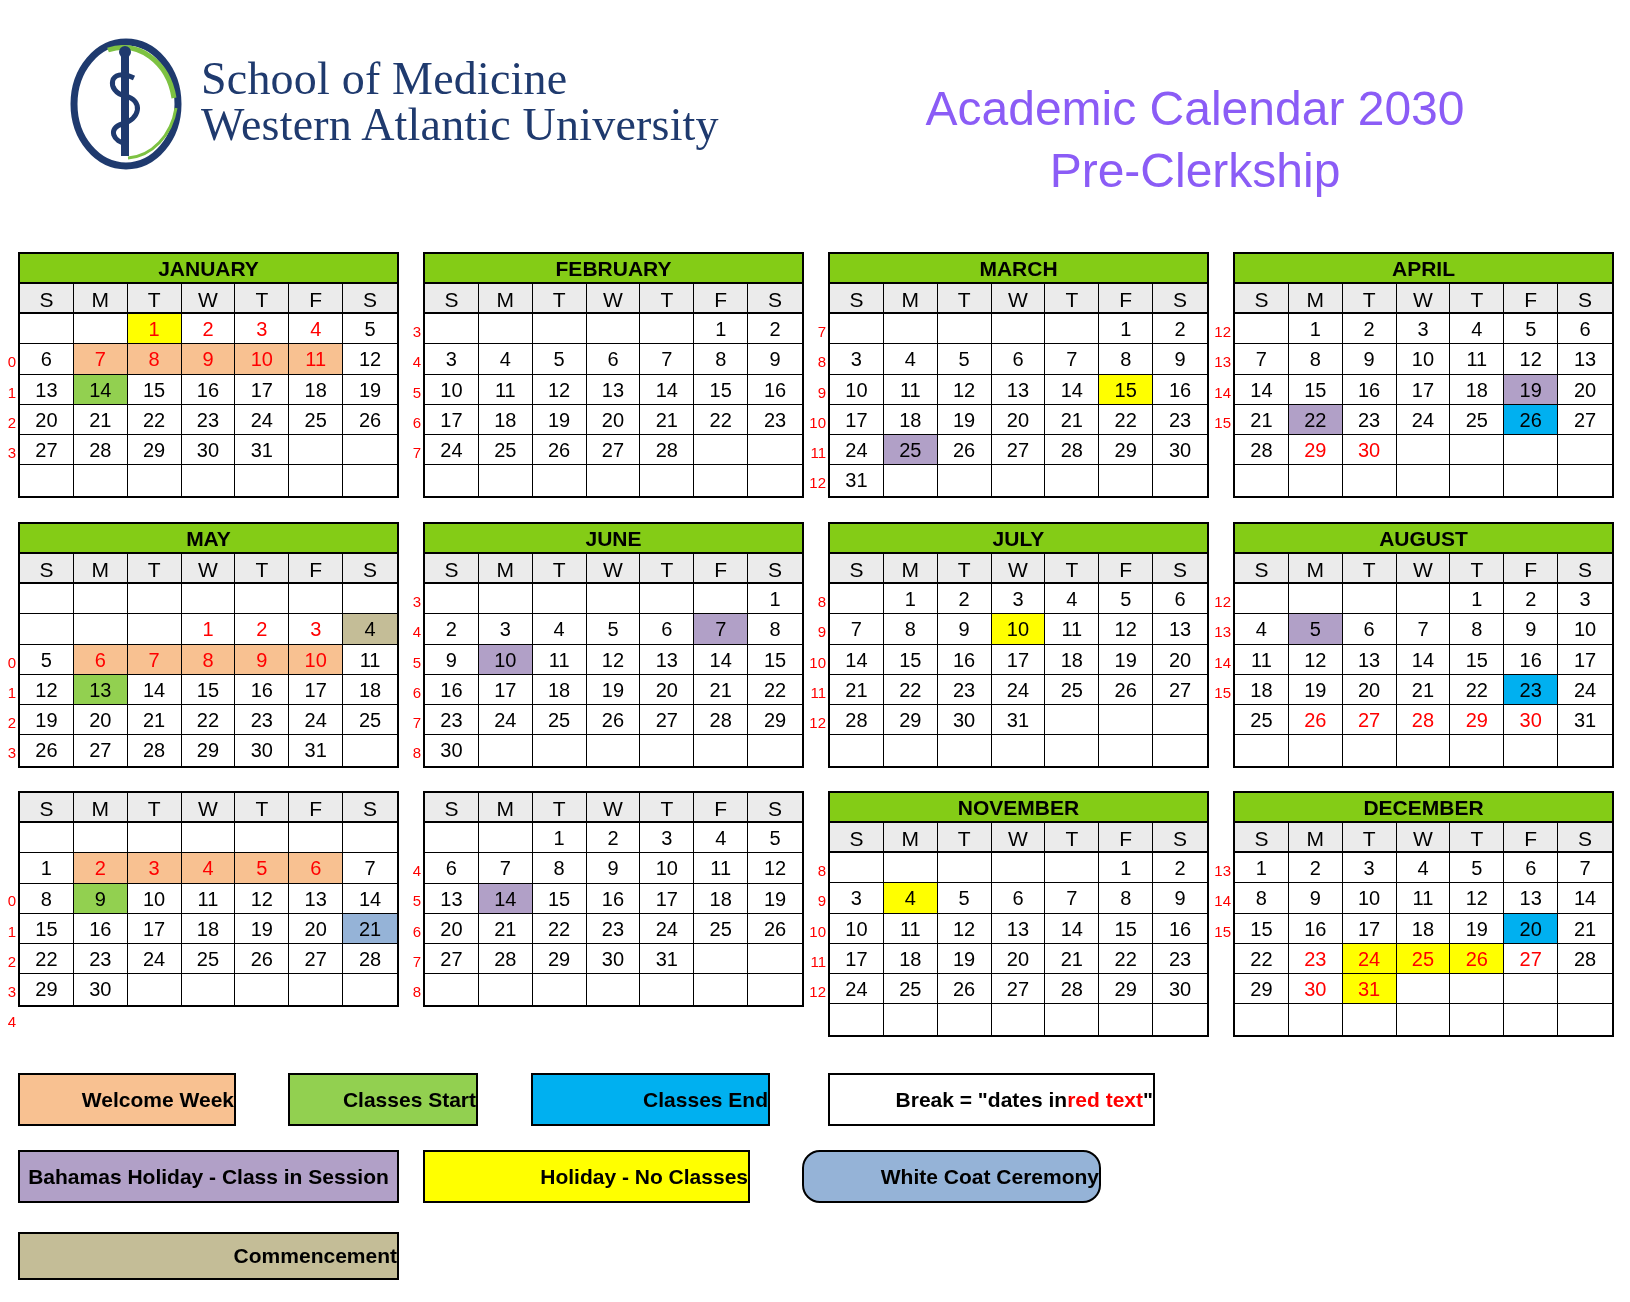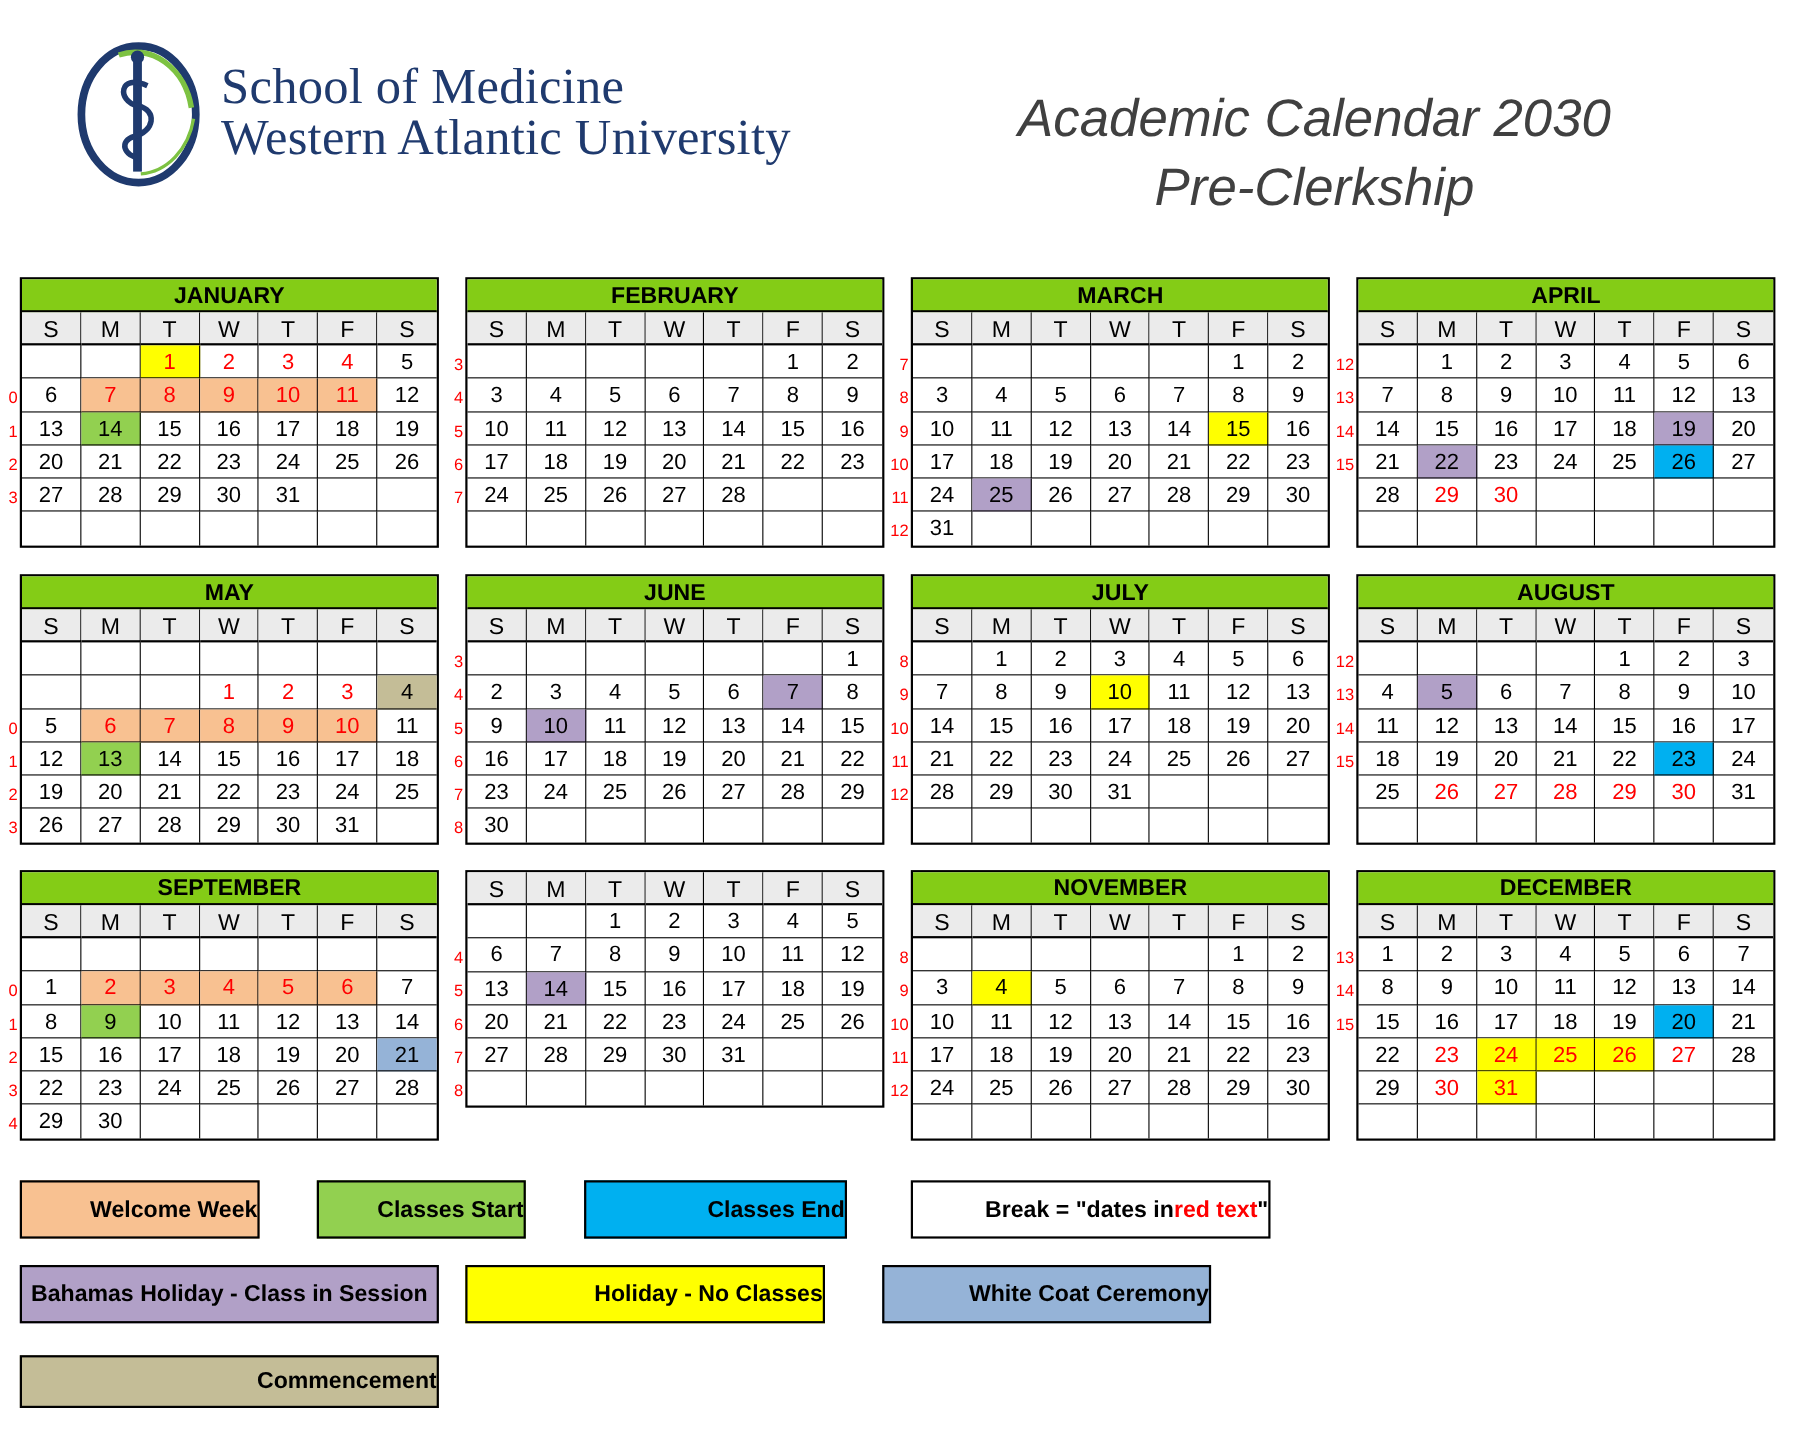--- a/index.html
+++ b/index.html
@@ -1,20 +1,20 @@
 <!DOCTYPE html>
 <html><head>
 <meta charset="utf-8">
 <style>
   html, body { margin:0; padding:0; background:#fff; }
   body { width:1630px; height:1302px; position:relative; overflow:hidden; font-family:"Liberation Sans", sans-serif; }
   .logo { position:absolute; left:68px; top:38px; width:700px; height:135px; }
   .logo-mark { position:absolute; left:0; top:0; width:120px; height:132px; }
   .logo-text { position:absolute; left:133px; top:18px; font-family:"Liberation Serif", "DejaVu Serif", serif; color:#1f3a6e; font-size:46px; line-height:46px; letter-spacing:0.2px; }
-  .title { position:absolute; left:815px; top:78px; width:760px; text-align:center; font-size:48px; line-height:62px; color:#404040;font-style:italic; }
+  .title { position:absolute; left:815px; top:78px; width:760px; text-align:center; font-size:48px; line-height:62px; color:#8b5cf6; }
   .title div { white-space:nowrap; }
   .month { position:absolute; width:381px; border:2px solid #000; box-sizing:border-box; background:#fff; }
   .month-name { height:28px; background:#84cc16; border-bottom:2px solid #000; text-align:center; font-weight:bold; font-size:21px; line-height:29px; color:#000; }
   .grid { display:grid; grid-template-columns:repeat(7, 1fr); }
   .dow { height:30px; background:#ebebeb; border-right:1px solid #000; border-bottom:2px solid #000; text-align:center; font-size:21px; line-height:31px; box-sizing:border-box; }
   .cell { height:30.3px; border-right:1px solid #000; border-bottom:1px solid #000; text-align:center; font-size:20px; line-height:31px; box-sizing:border-box; color:#000; }
   .grid > :nth-child(7n) { border-right:none; }
   .grid .cell.last { border-bottom:none; }
   .red { color:#ff0000; }
   .bg-welcome { background:#f8c191; }
@@ -542,21 +542,20 @@
     </div>
     <div class="weeks" style="left: 1213px; top: 586px;">
       <div class="wk">12</div>
       <div class="wk">13</div>
       <div class="wk">14</div>
       <div class="wk">15</div>
       <div class="wk"></div>
       <div class="wk"></div>
     </div>
     <div class="month" style="left: 18px; top: 791px;">
-      <div class="month-name">SEPTEMBER</div>
       <div class="grid">
         <div class="dow">S</div>
         <div class="dow">M</div>
         <div class="dow">T</div>
         <div class="dow">W</div>
         <div class="dow">T</div>
         <div class="dow">F</div>
         <div class="dow">S</div>
         <div class="cell"></div>
         <div class="cell"></div>
@@ -810,18 +809,18 @@
   <span>Break = "dates in </span>
     <span class="red">red text</span>
     <span>"</span>
 </div>
 <div class="legend bg-bahamas" style="left:18px;top:1150px;width:381px;height:53px;justify-content:center;">
     <span>Bahamas Holiday - Class in Session</span>
   </div>
 <div class="legend bg-holiday" style="left:423px;top:1150px;width:327px;height:53px;">
     <span>Holiday - No Classes</span>
   </div>
-<div class="legend bg-whitecoat" style="left:802px;top:1150px;width:299px;height:53px;">
+<div class="legend bg-whitecoat" style="left:802px;top:1150px;width:299px;height:53px;border-radius:18px;">
     <span>White Coat Ceremony</span>
   </div>
 <div class="legend bg-commence" style="left:18px;top:1232px;width:381px;height:48px;">
     <span>Commencement</span>
   </div>
 
 </body></html>

